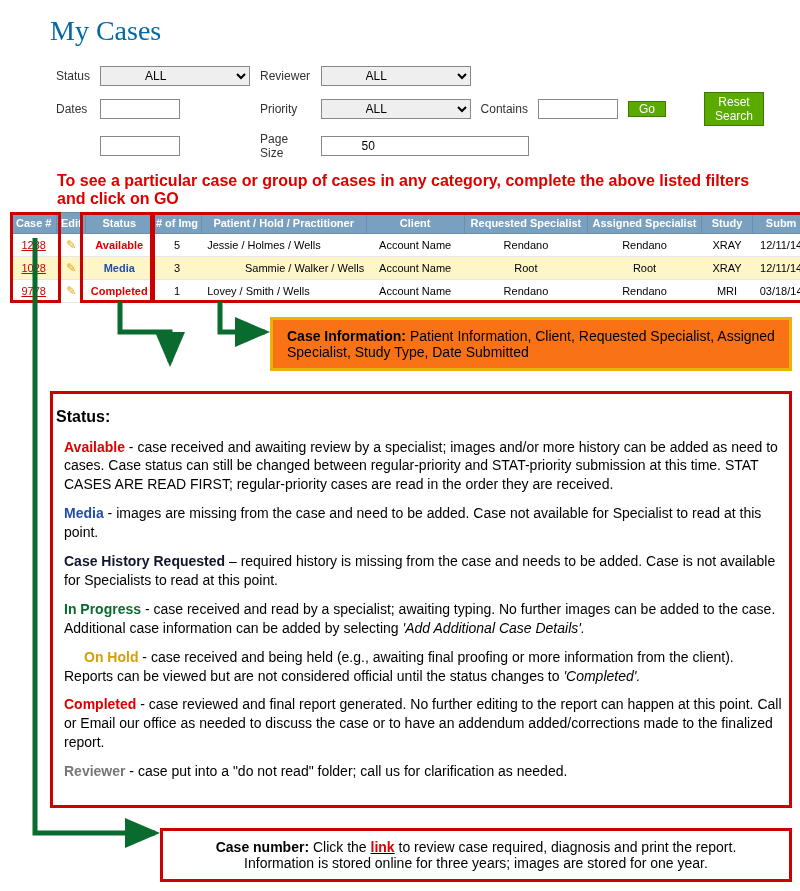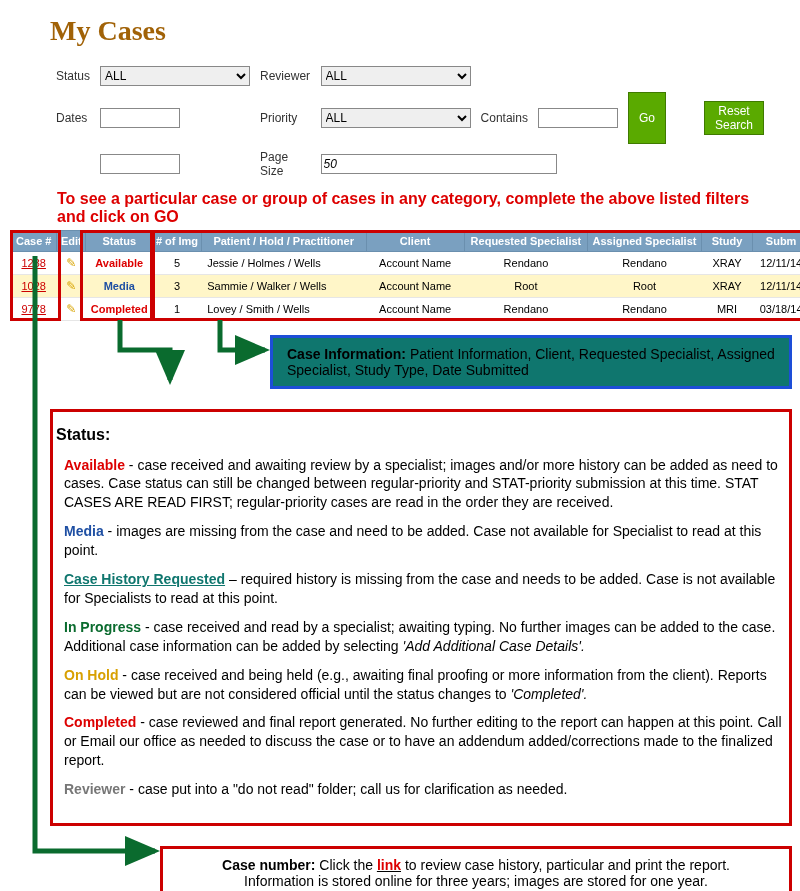--- a/index.html
+++ b/index.html
@@ -1,50 +1,50 @@
 <!DOCTYPE html>
 <html><head>
 <meta charset="utf-8">
 <style>
   body { font-family: Arial, sans-serif; font-size: 12px; margin: 0; padding: 10px; background: #fff; color: #000; width: 800px; }
-  .page-title { font-family: Georgia, serif; font-size: 28px; font-weight: bold; color: #a16207; margin: 5px 40px 15px; }
+  .page-title { font-family: Georgia, serif; font-size: 28px; font-weight: normal; color: #0369a1; margin: 5px 40px 15px; }
   .filters { margin: 0 40px; font-size: 12px; }
   .filters td { padding: 2px 4px; vertical-align: middle; }
   .filters label { color: #333; }
-  .filters select, .filters input[type=text] { border: 1px solid #888; font-size: 12px; height: 20px; box-sizing: border-box; }
+  .filters select, .filters input[type=text] { border: 1px solid #888; font-size: 12px; height: 20px; box-sizing: border-box; padding-left: 40px; }
   .sel-wide { width: 150px; }
   .sel-mid  { width: 150px; }
   .inp-date { width: 80px; }
-  .inp-page { width: 236px; font-style: italic; }
+  .inp-page { width: 208px; }
   .inp-contains { width: 80px; }
-  .btn-go { background: #5aaa00; color: #fff; border: 1px solid #3f7a00; padding: 18px 10px; font-size: 12px; cursor: pointer; }
+  .btn-go { background: #5aaa00; color: #fff; border: 1px solid #3f7a00; padding: 0 10px; font-size: 12px; cursor: pointer; }
   .btn-reset { background: #5aaa00; color: #fff; border: 1px solid #3f7a00; padding: 2px 8px; font-size: 12px; cursor: pointer; margin-left: 28px; }
   .filter-note { color: #d00; font-weight: bold; font-size: 16px; margin: 8px 40px 4px 47px; }
   .grid-wrap { position: relative; }
   table.grid { border-collapse: collapse; width: 100%; font-size: 11px; table-layout: fixed; }
   table.grid th { background: #7aa0c0; color: #fff; font-weight: bold; padding: 4px 2px; border: 1px solid #6a8fae; text-align: center; white-space: nowrap; overflow: hidden; }
   table.grid td { padding: 4px 2px; border-bottom: 1px solid #e6e6e6; text-align: center; white-space: nowrap; overflow: hidden; }
   table.grid tr.alt td { background: #fff6c8; }
   .case-link { color: #c00; text-decoration: underline; }
   .st-available { color: #d00; font-weight: bold; }
   .st-media { color: #1e4fa3; font-weight: bold; }
   .st-completed { color: #d00; font-weight: bold; }
   .pencil { color: #d8a400; font-size: 12px; }
   .redbox { border: 3px solid #c00; position: absolute; pointer-events: none; }
-  .callout { border: 3px solid #1d4ed8; background: #0f766e; padding: 8px 14px; font-size: 14px; }
+  .callout { border: 3px solid #eab308; background: #f97316; padding: 8px 14px; font-size: 14px; }
   .callout strong { font-weight: bold; }
   .status-box { border: 3px solid #c00; background: #fff; padding: 10px 3px 14px; margin: 20px 18px 20px 40px; font-size: 14px; line-height: 1.35; }
   .status-box h3 { font-size: 16px; margin: 2px 0 10px; }
   .status-item { margin: 10px 0 10px 8px; }
   .status-item .lbl { font-weight: bold; }
   .c-avail { color: #d00; }
   .c-media { color: #1e4fa3; }
-  .c-chr { color: #0f766e; text-decoration: underline; }
+  .c-chr { color: #0f172a; }
   .c-prog { color: #0a6b2e; }
-  .c-hold { color: #d8a000; }
+  .c-hold { color: #d8a000; margin-left: 20px; }
   .c-comp { color: #d00; }
   .c-dis { color: #777; }
   .casenum-box { border: 3px solid #c00; background: #fff; padding: 8px 14px; margin: 0 18px 10px 150px; font-size: 14px; text-align: center; }
   em { font-style: italic; }
   svg.arrow { position: absolute; overflow: visible; pointer-events: none; }
 </style>
 </head>
 <body>
 
 <div class="page-title">My Cases</div>
@@ -121,21 +121,21 @@
           <td>Rendano</td>
           <td>Rendano</td>
           <td>XRAY</td>
           <td>12/11/14</td>
         </tr>
         <tr class="alt">
           <td><a href="#" class="case-link">1028</a></td>
           <td><span class="pencil">✎</span></td>
           <td><span class="st-media">Media</span></td>
           <td>3</td>
-          <td style="text-align:left;padding-left:6px">Sammie / Walker / Wells</td>
+          <td style="text-align:right;padding-left:6px">Sammie / Walker / Wells</td>
           <td>Account Name</td>
           <td>Root</td>
           <td>Root</td>
           <td>XRAY</td>
           <td>12/11/14</td>
         </tr>
         <tr>
           <td><a href="#" class="case-link">9778</a></td>
           <td><span class="pencil">✎</span></td>
           <td><span class="st-completed">Completed</span></td>
@@ -202,15 +202,15 @@
         </marker>
       </defs>
     <path d="M10,0 L10,595 L130,595" stroke="#0a6b2e" stroke-width="5" fill="none" marker-end="url(#ah3)"></path>
   </svg>
 </div>
 
 <div class="casenum-box">
   <strong>Case number:</strong>
   <span> Click the </span>
   <strong><u><span class="c-avail">link</span></u></strong>
-  <span> to review case history, particular and print the report.</span><br>
+  <span> to review case required, diagnosis and print the report.</span><br>
   <span>Information is stored online for three years; images are stored for one year.</span>
 </div>
 
 </body></html>

